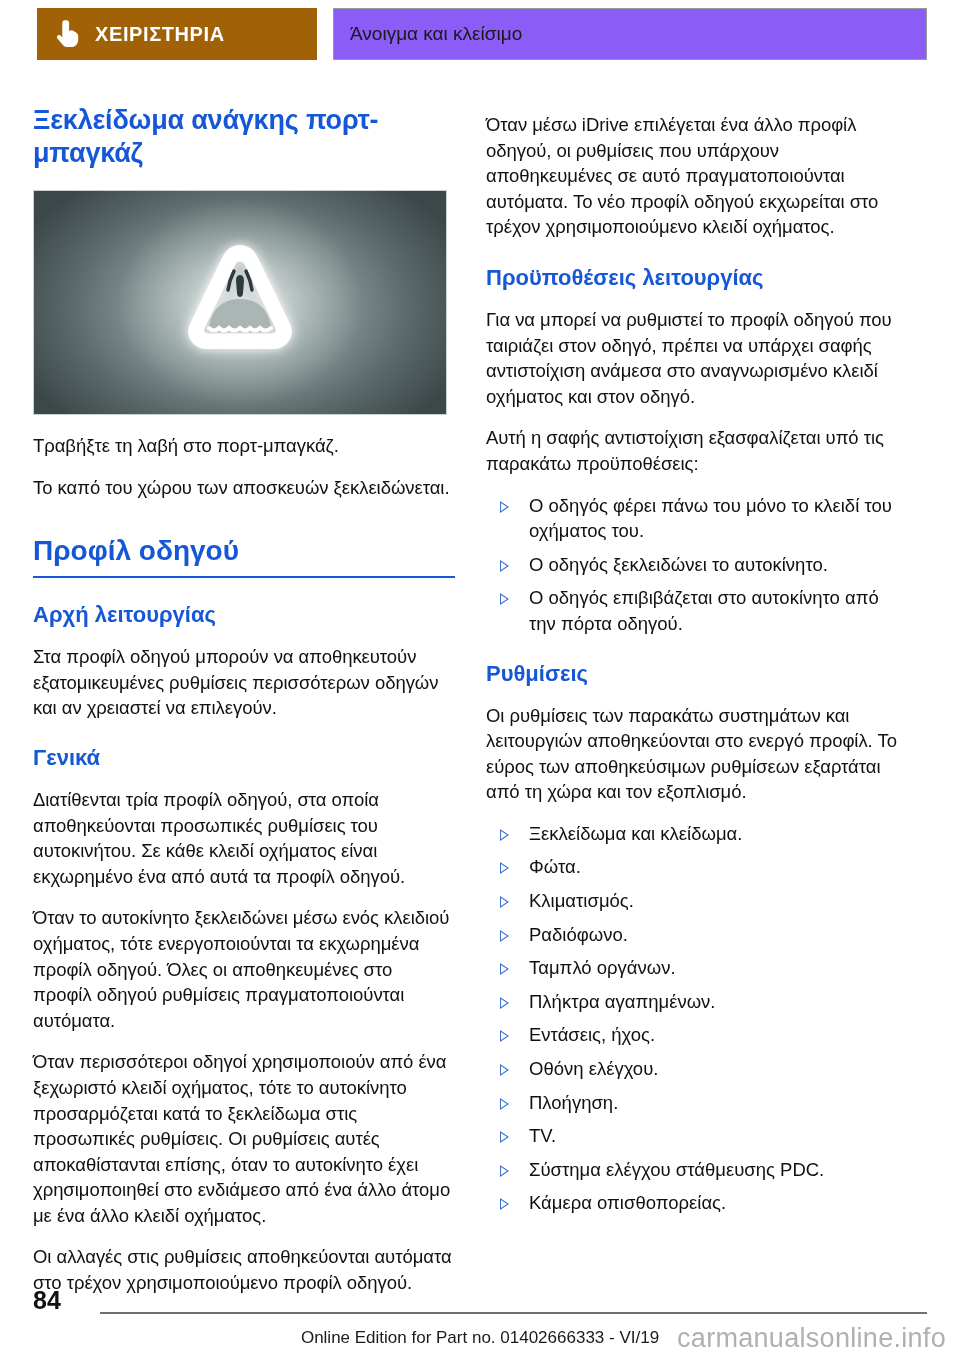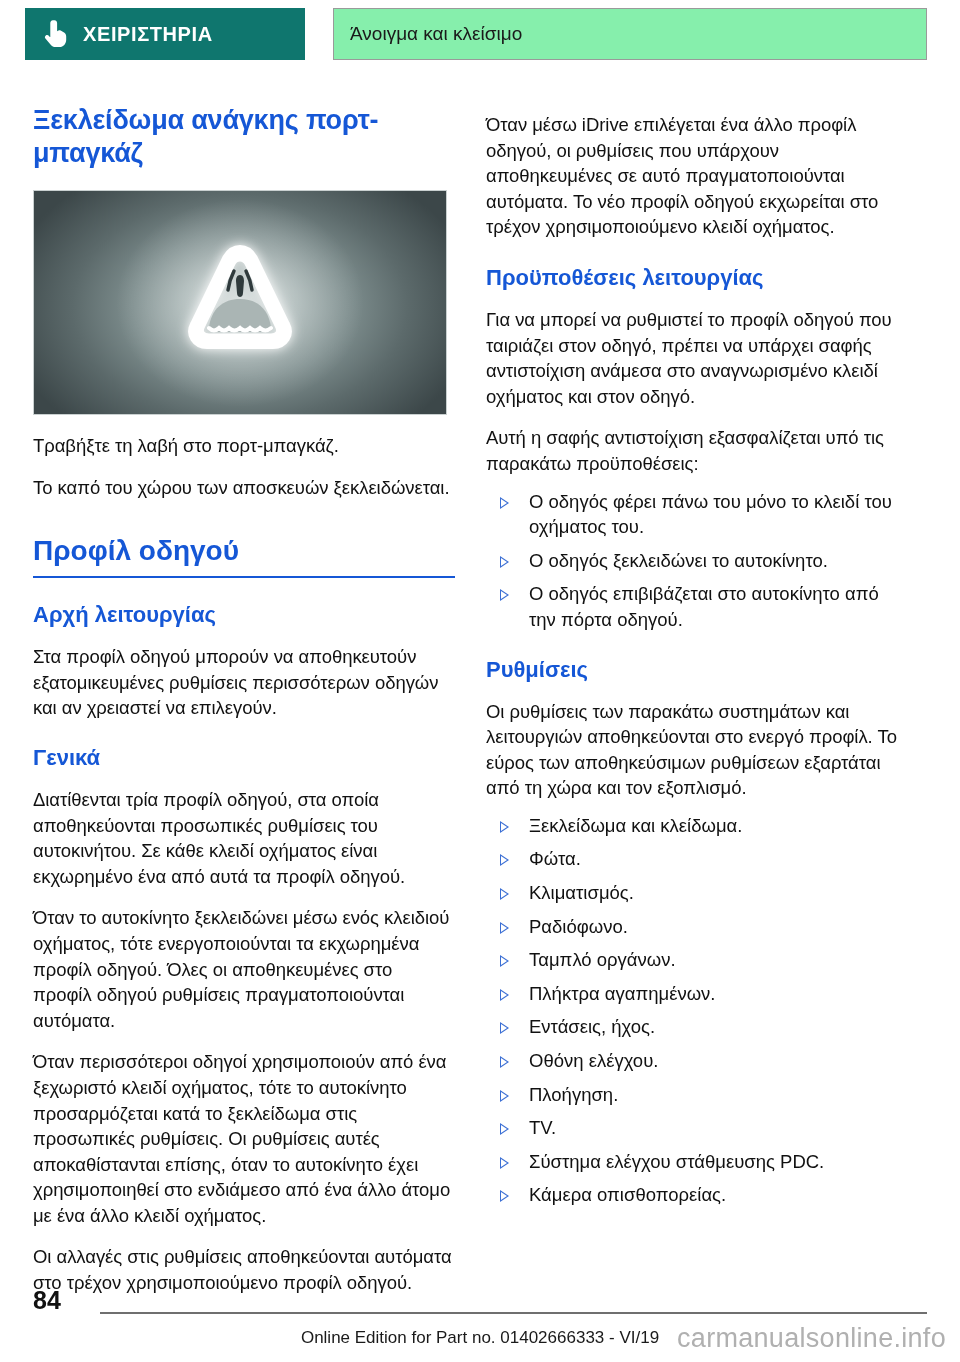--- a/index.html
+++ b/index.html
@@ -19,25 +19,25 @@
   
   .header {
     position: absolute;
     top: 8px;
     left: 25px;
     right: 33px;
     height: 52px;
   }
   .header-tab {
     position: absolute;
-    left: 0;
+    left: 12px;
     top: 0;
     width: 280px;
     height: 52px;
-    background: #0f766e;
+    background: #a16207;
     display: flex;
     align-items: center;
     box-sizing: border-box;
     padding-left: 18px;
   }
   .hand-icon {
     width: 26px;
     height: 30px;
     flex: 0 0 auto;
     margin-right: 14px;
@@ -53,21 +53,21 @@
     position: absolute;
     left: 308px;
     right: 0;
     top: 0;
     height: 52px;
     border: 1px solid #9a9a9a;
     box-sizing: border-box;
     display: flex;
     align-items: center;
     padding-left: 16px;
-    background: #86efac;
+    background: #8b5cf6;
   }
   .header-topic-label {
     font-size: 19px;
     color: #1a1a1a;
   }
 
   
   .col {
     position: absolute;
     top: 96px;
@@ -105,21 +105,21 @@
   p.doc-p {
     font-size: 18.5px;
     line-height: 25.6px;
     margin: 16px 0 12px 0;
     color: #111111;
     letter-spacing: -0.05px;
   }
 
   ul.doc-ul {
     list-style: none;
-    margin: 8px 0 0 0;
+    margin: 16px 0 0 0;
     padding: 0;
   }
   ul.doc-ul li {
     position: relative;
     padding-left: 43px;
     font-size: 18.5px;
     line-height: 25.6px;
     margin-bottom: 8px;
     color: #111111;
   }

